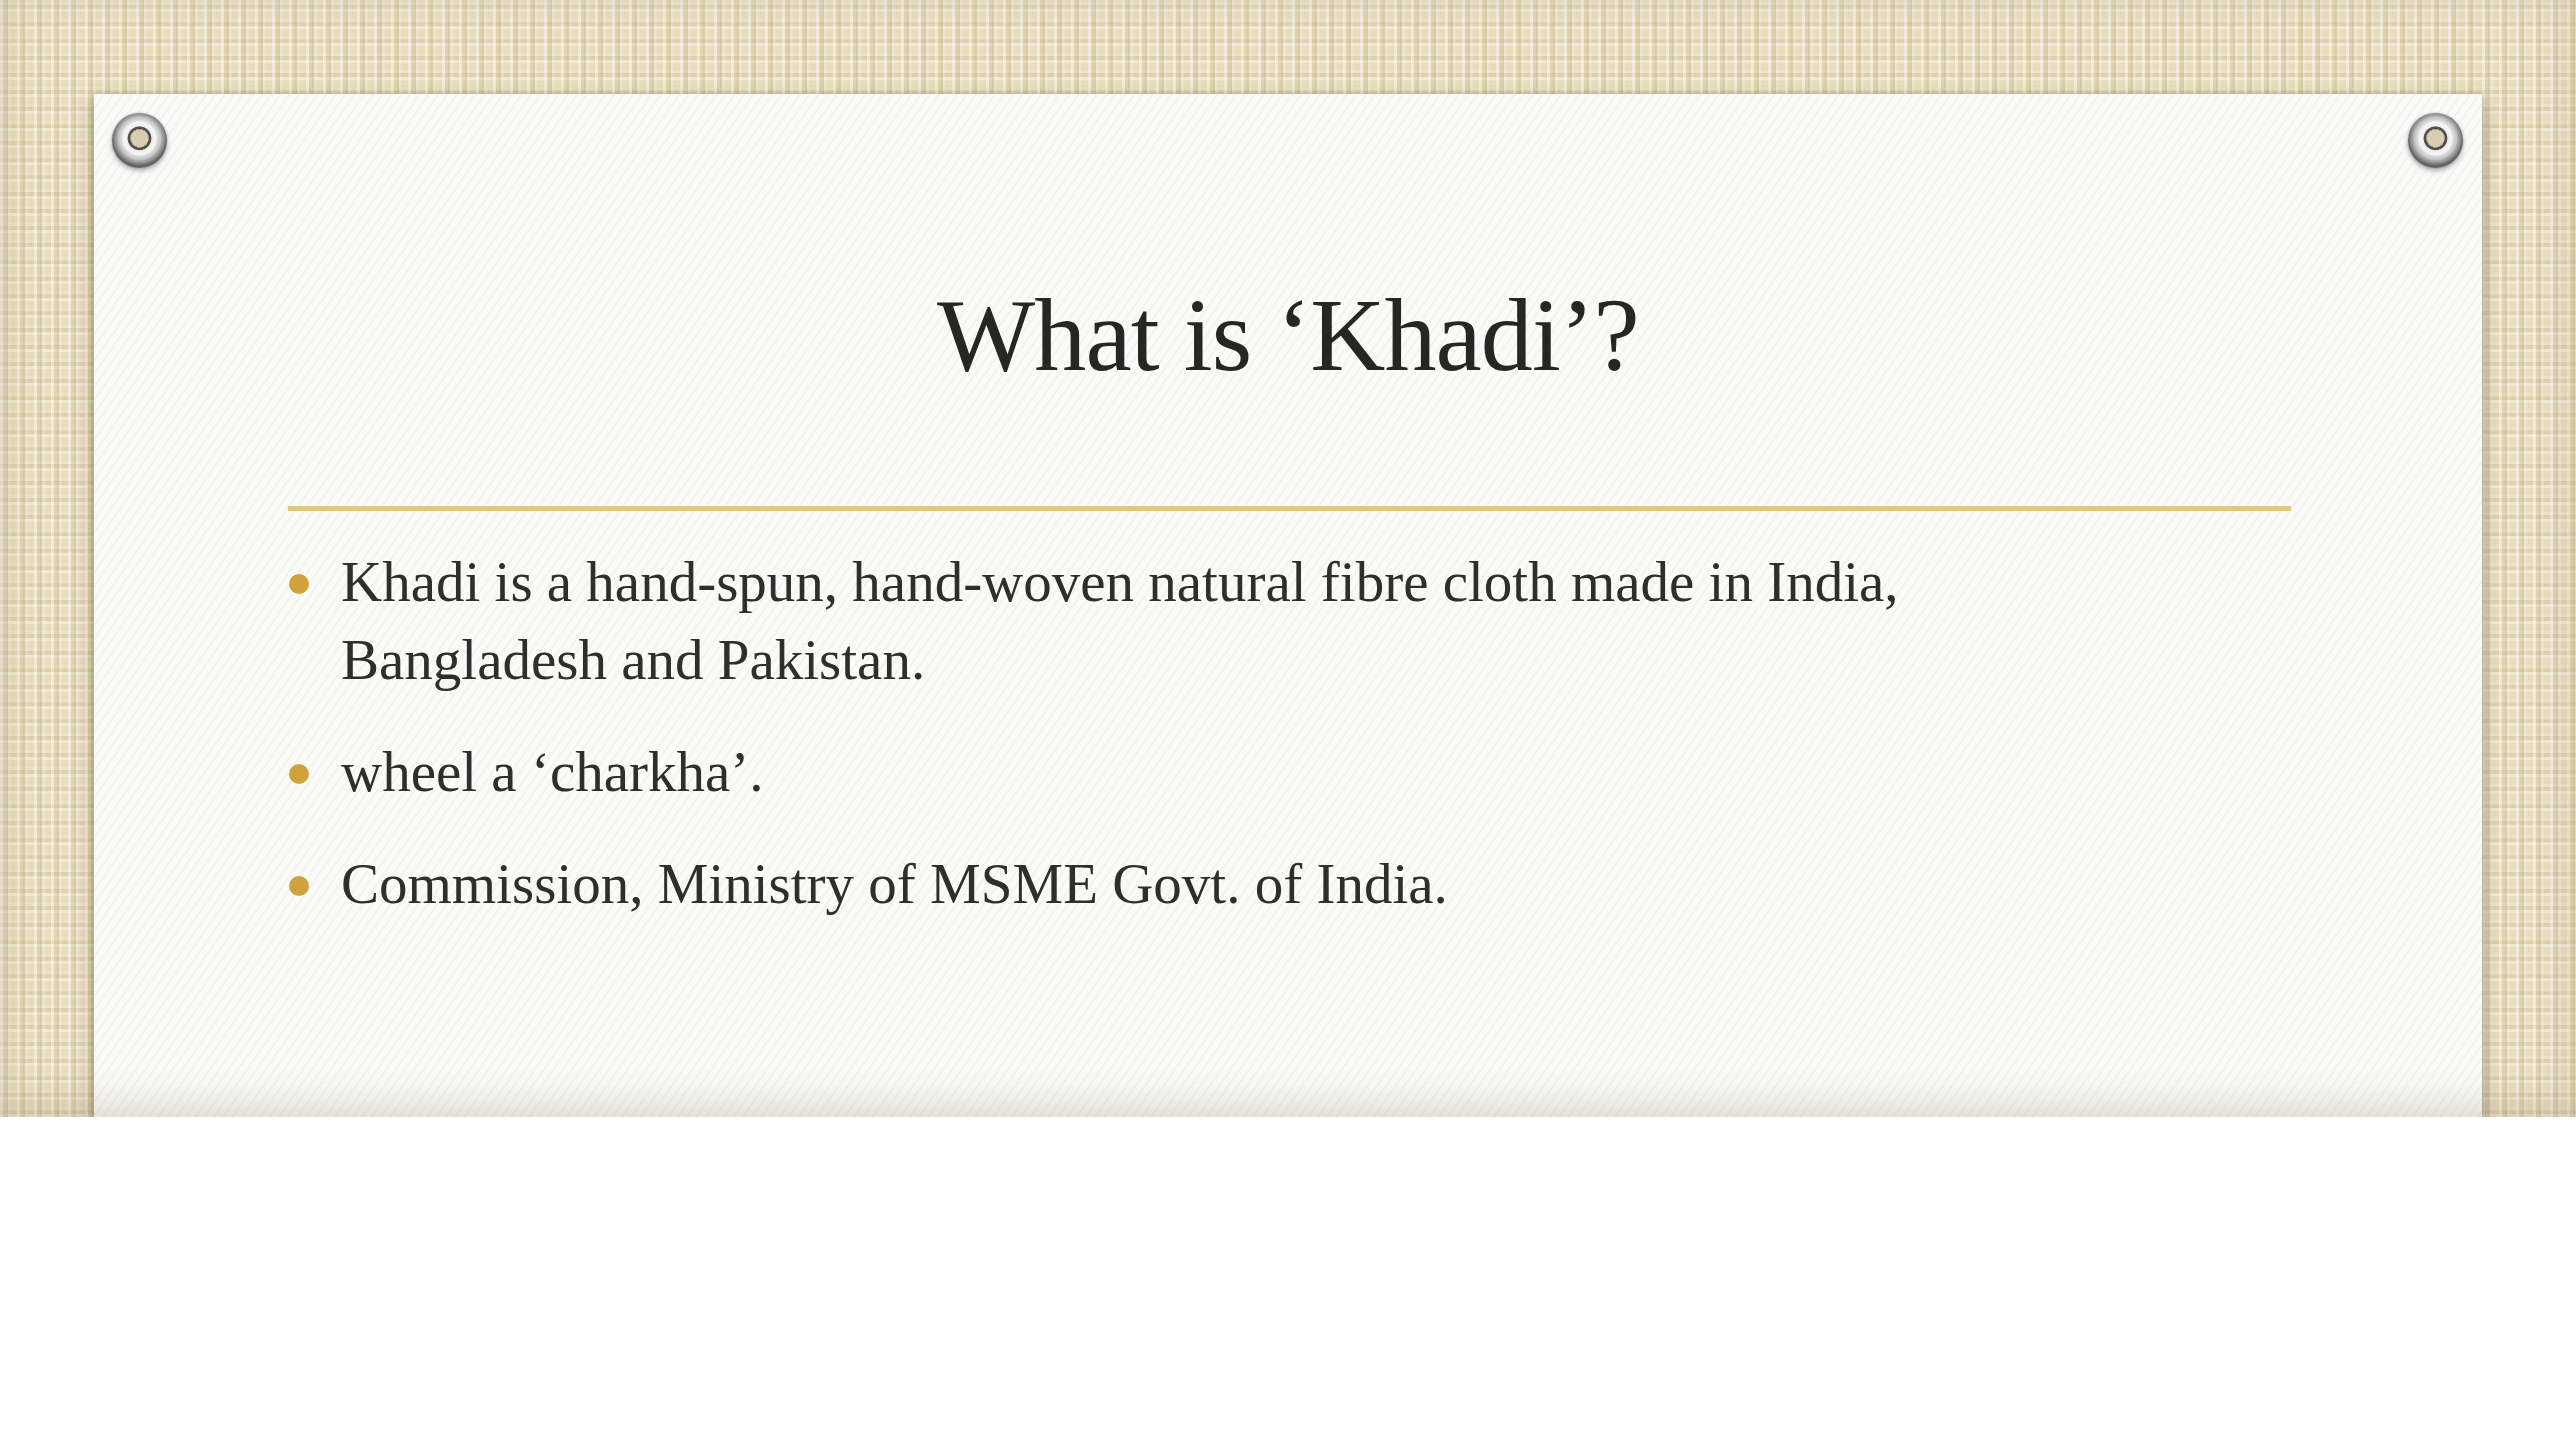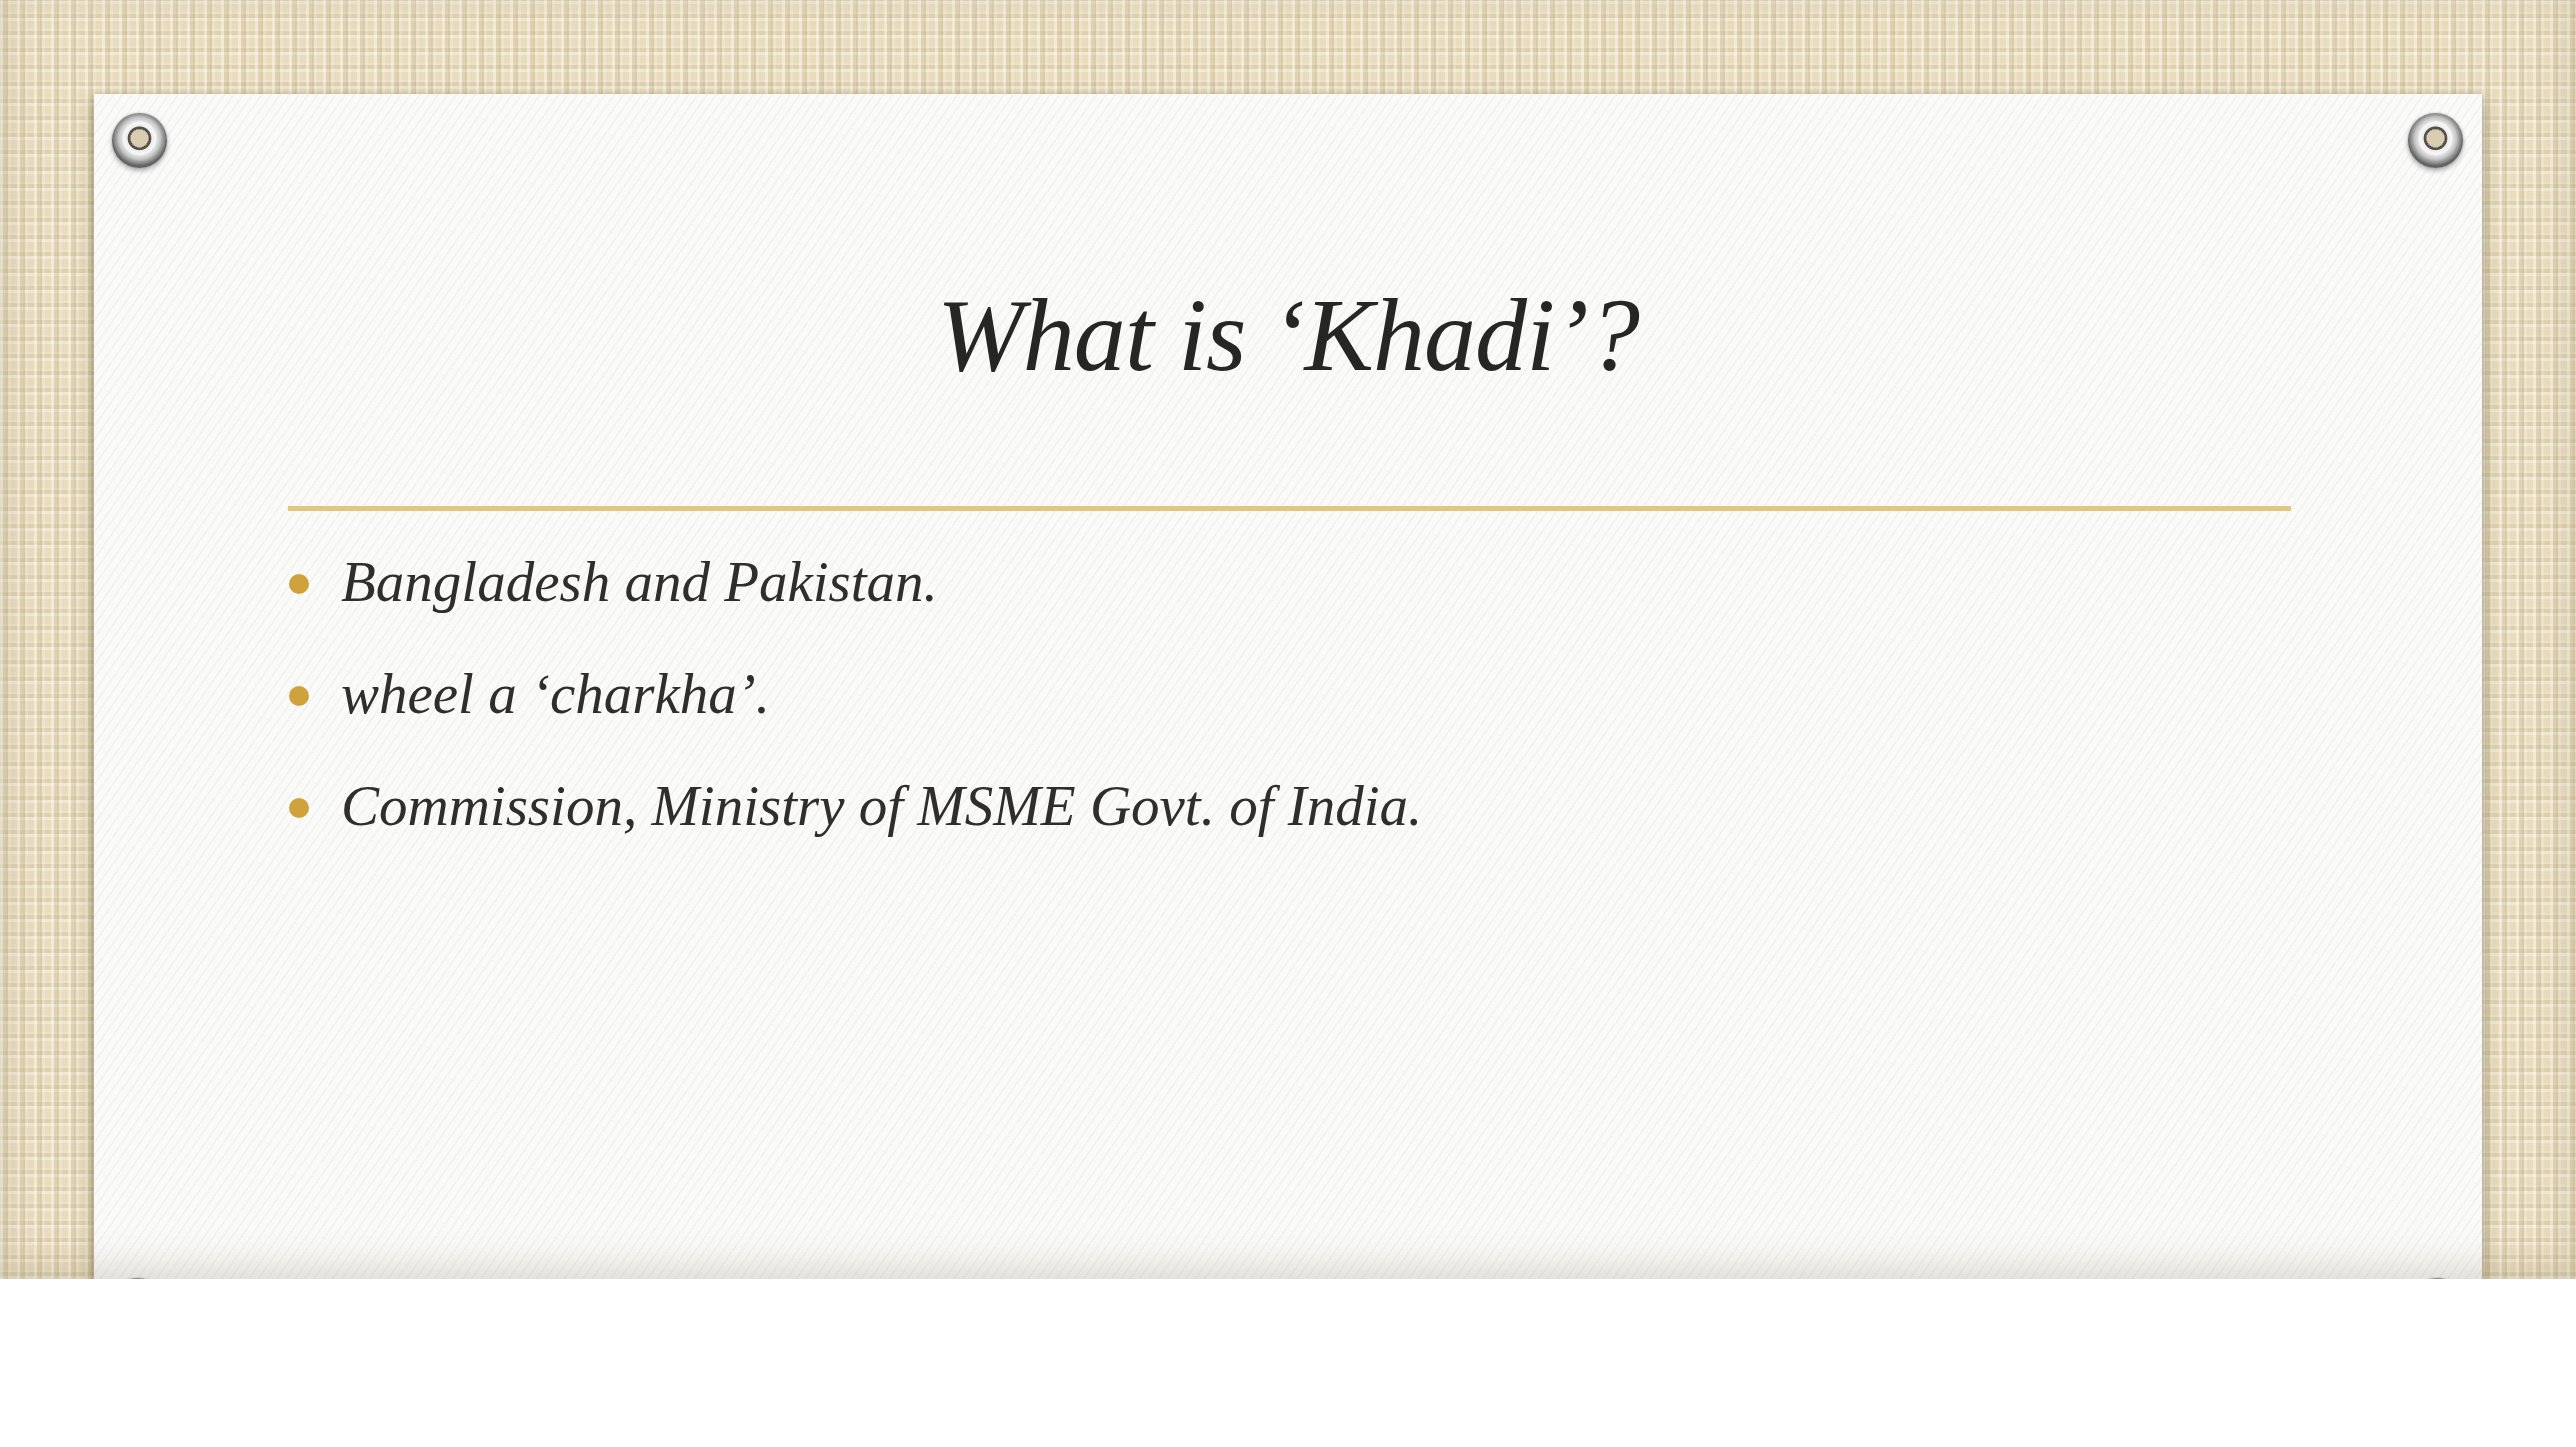--- a/index.html
+++ b/index.html
@@ -4,37 +4,36 @@
 <style>
   html, body {
     margin: 0;
     padding: 0;
     font-family: "Liberation Serif", "DejaVu Serif", serif;
   }
 
   .stage {
     position: relative;
     width: 2576px;
-    height: 1279px;
+    height: 1117px;
     overflow: hidden;
     background-color: var(--canvas-bg, #e8dcbd);
     
     background-image:
       repeating-linear-gradient(90deg,
         rgba(255,255,255,0.40) 0px, rgba(255,255,255,0.40) 2.8px,
         rgba(203,186,143,0.30) 2.8px, rgba(203,186,143,0.30) 5.7px,
         rgba(181,160,113,0.28) 5.7px, rgba(181,160,113,0.28) 8.5px,
         rgba(255,255,255,0.20) 8.5px, rgba(255,255,255,0.20) 11.4px,
         rgba(0,0,0,0) 11.4px, rgba(0,0,0,0) 17px),
       repeating-linear-gradient(0deg,
         rgba(255,255,255,0.33) 0px, rgba(255,255,255,0.33) 2.8px,
         rgba(198,181,138,0.28) 2.8px, rgba(198,181,138,0.28) 6.6px,
         rgba(255,255,255,0.16) 6.6px, rgba(255,255,255,0.16) 9.5px,
         rgba(0,0,0,0) 9.5px, rgba(0,0,0,0) 17px);
-    font-style: italic;
   }
   .stage::after {
     content: "";
     position: absolute;
     inset: 0;
     pointer-events: none;
     box-shadow: inset 0 -9.5px 38px rgba(110,92,52,0.22), inset 0 5.7px 23px rgba(255,255,255,0.18);
   }
 
   .card {
@@ -140,20 +139,21 @@
     <div class="grommet g-bl"></div>
     <div class="grommet g-br"></div>
 
     <h1 class="title">What is ‘Khadi’?</h1>
 
     <div class="divider"></div>
 
     <ul class="bullets">
       <li class="bullet">
         <span class="dot"></span>
+        <span class="line">Khadi is a hand-spun, hand-woven natural fibre cloth made in India,</span>
         <span class="line">Bangladesh and Pakistan.</span>
       </li>
       <li class="bullet">
         <span class="dot"></span>
         <span class="line">wheel a ‘charkha’.</span>
       </li>
       <li class="bullet">
         <span class="dot"></span>
         <span class="line">Commission, Ministry of MSME Govt. of India.</span>
       </li>

